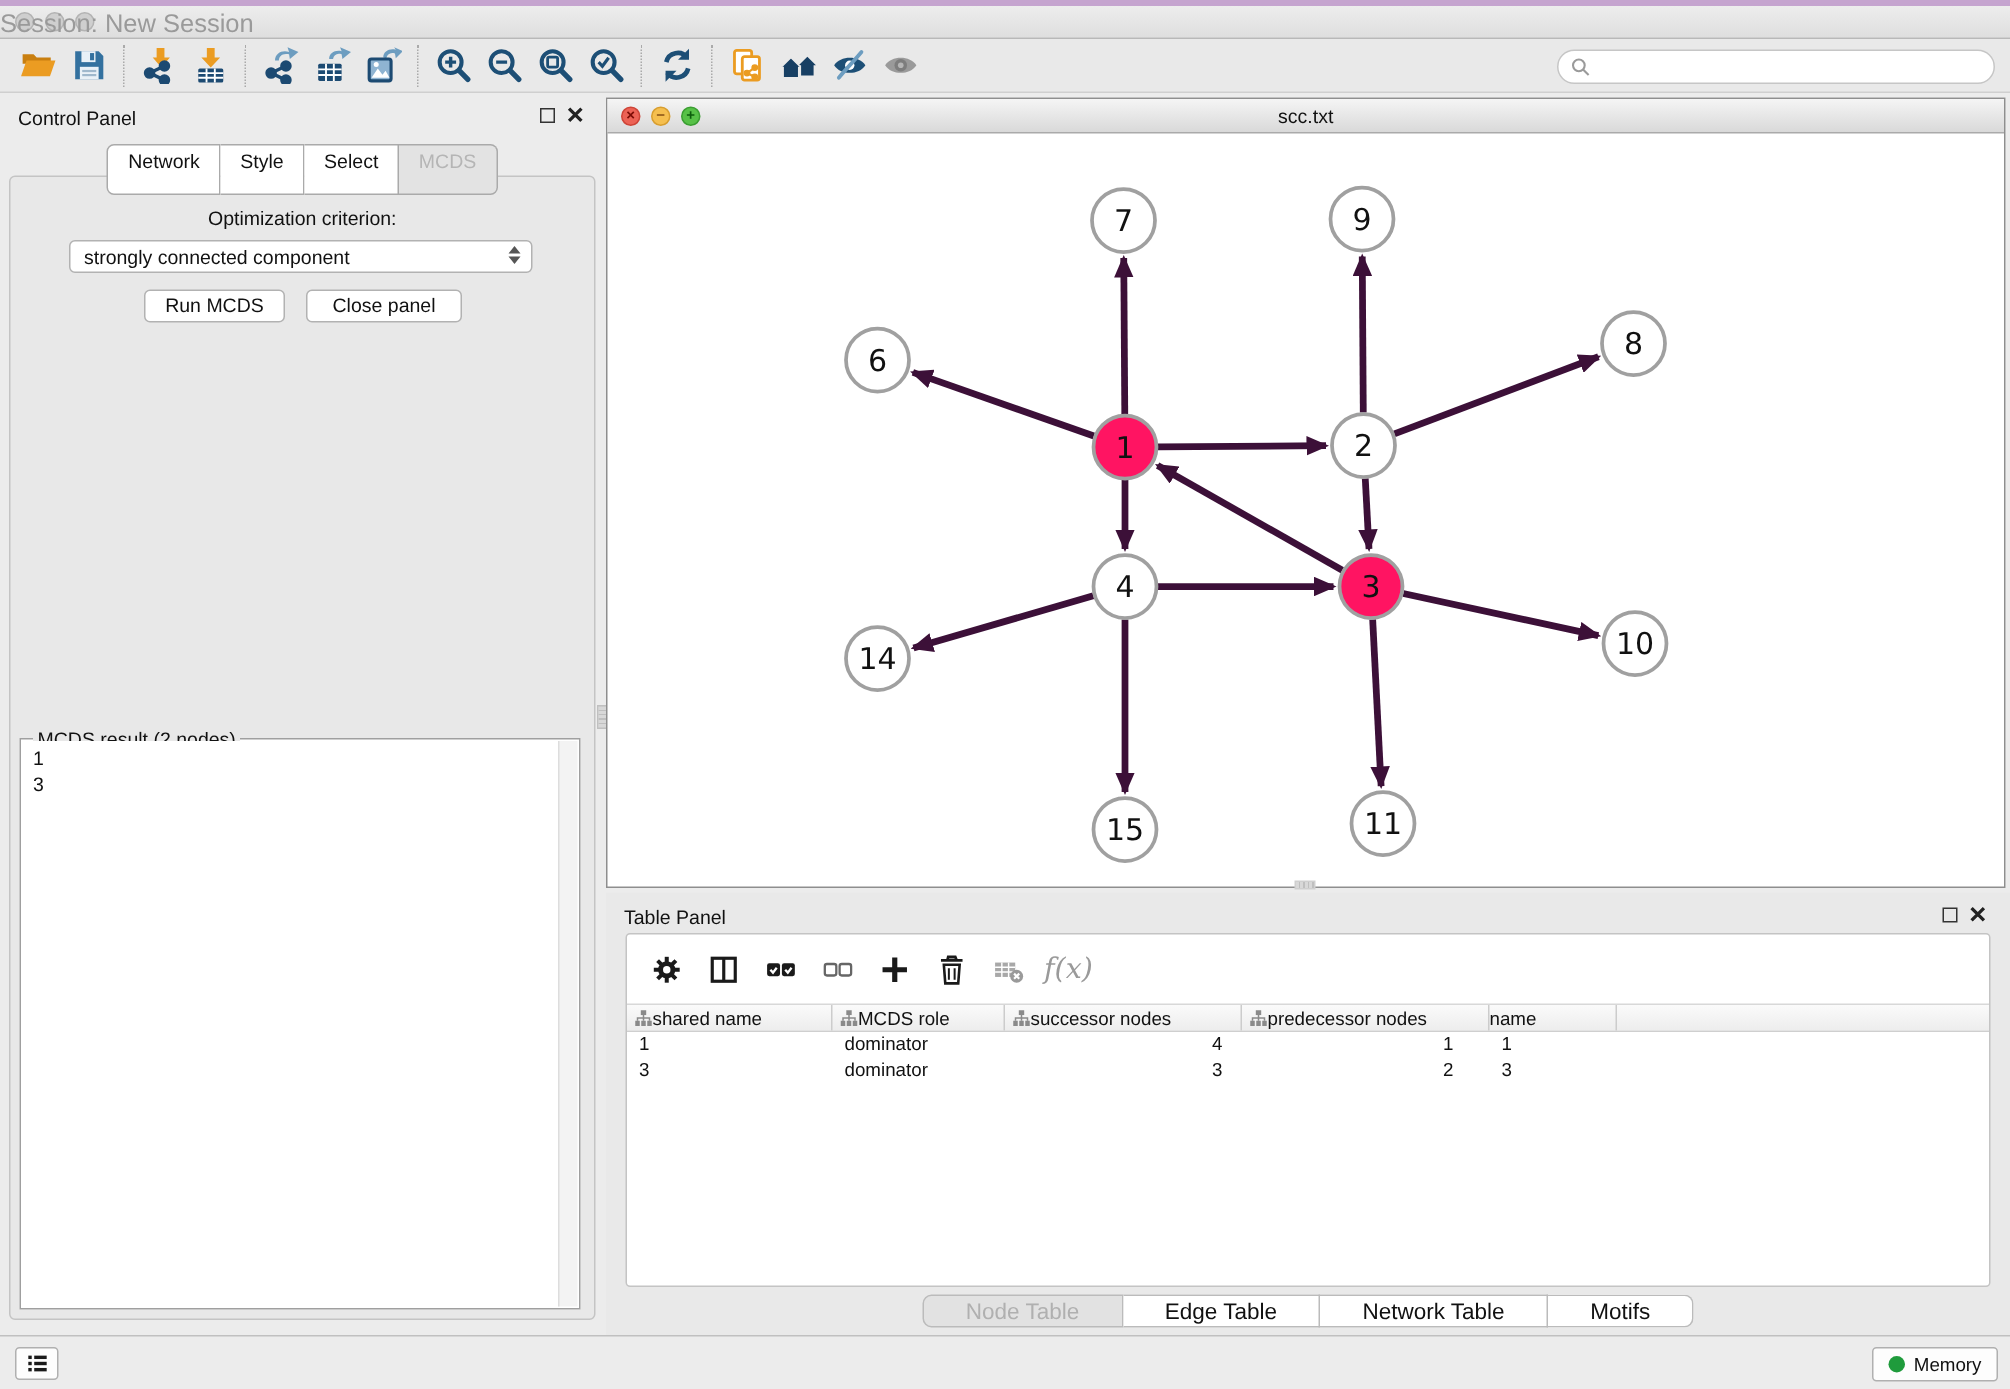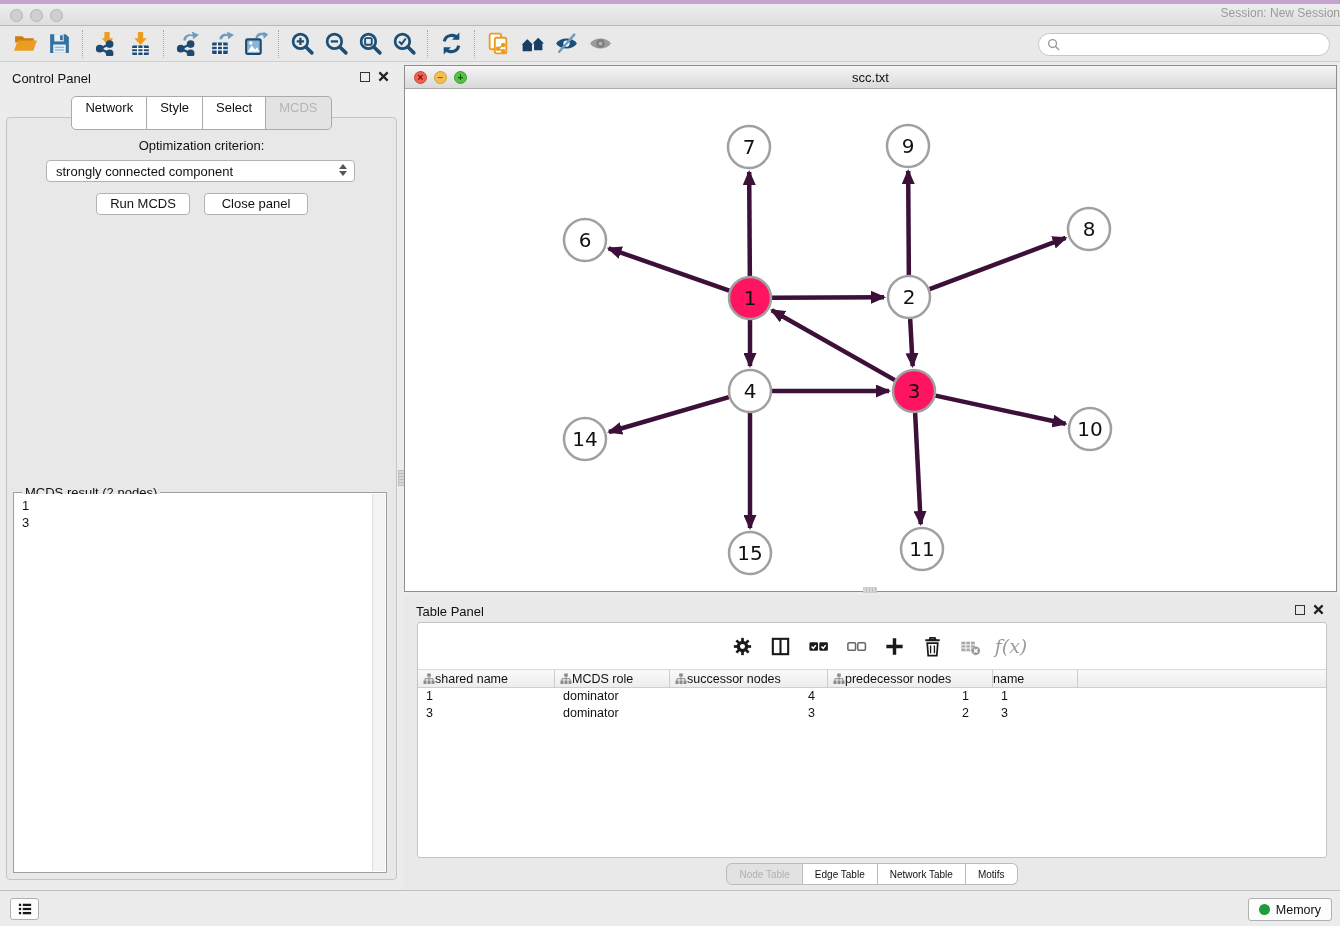--- a/index.html
+++ b/index.html
@@ -6,22 +6,22 @@
   html,body { width:1340px; height:926px; overflow:hidden;
     font-family:"Liberation Sans", sans-serif; background:#ececec; color:#111;
     -webkit-font-smoothing:antialiased; }
 
   
   #titlebar { position:absolute; left:0; top:0; width:1340px; height:26px;
     background:linear-gradient(#f0f0f0,#dedede); border-bottom:1px solid #b8b8b8; }
   #titlebar .accentstrip { position:absolute; left:0; top:0; width:100%; height:4px; background:#c5a4cf; }
   .tl-dot { width:13px; height:13px; border-radius:50%; background:#cfcfcf; border:1px solid #b3b3b3; display:inline-block; margin-right:7px; }
   #titlebar .dots { position:absolute; left:10px; top:8px; }
-  #titlebar .wtitle { position:absolute; left:0; right:0; top:6px; text-align:right;
-    font-size:12px; color:#9a9a9a; }
+  #titlebar .wtitle { position:absolute; left:0; right:0; top:6px; text-align:left;
+    font-size:17px; color:#9a9a9a; }
 
   
   #toolbar { position:absolute; left:0; top:26px; width:1340px; height:36px;
     background:#e9e9e9; border-bottom:1px solid #cfcfcf; display:flex; align-items:center; }
   .tbtn { width:34px; height:30px; display:flex; align-items:center; justify-content:center; cursor:default; }
   .tbtn svg { width:25px; height:25px; }
   .tsep { width:1px; height:28px; border-left:1px dotted #aaa; margin:0 6px; }
   #searchbox { position:absolute; right:10px; top:7px; width:292px; height:23px; background:#fff;
     border:1px solid #c6c6c6; border-radius:12px; display:flex; align-items:center; padding:0 8px; }
   #searchbox input { border:none; outline:none; flex:1; font-size:12px; background:transparent; margin-left:5px; font-family:"Liberation Sans",sans-serif; }
@@ -78,36 +78,36 @@
   .tl.red { background:#ec6255; border:1px solid #ce4437; color:#7c0d06; }
   .tl.yel { background:#f5bf4f; border:1px solid #d89e2f; color:#90591a; }
   .tl.grn { background:#57c147; border:1px solid #3a9e31; color:#0d5c0d; }
   .nw-name { position:absolute; left:0; right:0; top:4px; text-align:center; font-size:13px; color:#111; }
   #graph-svg { position:absolute; left:0; top:23px; }
 
   
   #table-panel { position:absolute; left:404px; top:595px; width:936px; height:295px; background:#e9e9e9; }
   #tp-box { position:absolute; left:13px; top:27px; width:910px; height:236px;
     background:#fff; border:1px solid #c4c4c4; border-radius:3px; overflow:hidden; }
-  #tp-toolbar { display:flex; align-items:center; height:46px; padding-left:10px; gap:6px;justify-content:center; }
+  #tp-toolbar { display:flex; align-items:center; height:46px; padding-left:10px; gap:6px; }
   .tpbtn { width:32px; height:32px; display:flex; align-items:center; justify-content:center; }
   .tpbtn svg { width:23px; height:23px; }
   .fx-label { font-size:19px; color:#9a9a9a; font-style:italic; font-family:"DejaVu Serif",serif; margin-left:2px; }
   #tp-header { display:flex; height:19px; background:linear-gradient(#fafafa,#ededed);
     border-top:1px solid #d8d8d8; border-bottom:1px solid #cfcfcf; }
   .th { display:flex; align-items:center; border-right:1px solid #ccc; font-size:12.5px; position:relative; }
   .th .tree-ic { margin-left:5px; }
   .th .th-label { flex:1; text-align:left; padding-right:14px; }
   .tr { display:flex; height:16.5px; font-size:12.5px; }
   .td { padding:1px 8px 0 8px; overflow:hidden; white-space:nowrap; }
   .td.r { text-align:right; padding-right:24px; }
   .td.rs { text-align:right; padding-right:13px; }
 
   #tp-tabs { position:absolute; left:0; right:0; top:268px; display:flex; justify-content:center; }
-  .tp-tab { font-size:10px; padding:3px 12px; height:22px; background:#fff; border:1px solid #bbb;
+  .tp-tab { font-size:15px; padding:3px 28px; height:22px; background:#fff; border:1px solid #bbb;
     border-left:none; line-height:16px; }
   .tp-tab:first-child { border-left:1px solid #bbb; border-radius:6px 0 0 6px; }
   .tp-tab:last-child { border-radius:0 6px 6px 0; }
   .tp-tab.sel { background:#e2e2e2; color:#b0b0b0; }
 
   
   #statusbar { position:absolute; left:0; top:890px; width:1340px; height:36px;
     background:#ececec; border-top:1px solid #c0c0c0; }
   #list-btn { position:absolute; left:10px; top:7px; width:29px; height:22px; background:#fdfdfd;
     border:1px solid #b0b0b0; border-radius:3px; display:flex; align-items:center; justify-content:center; }

